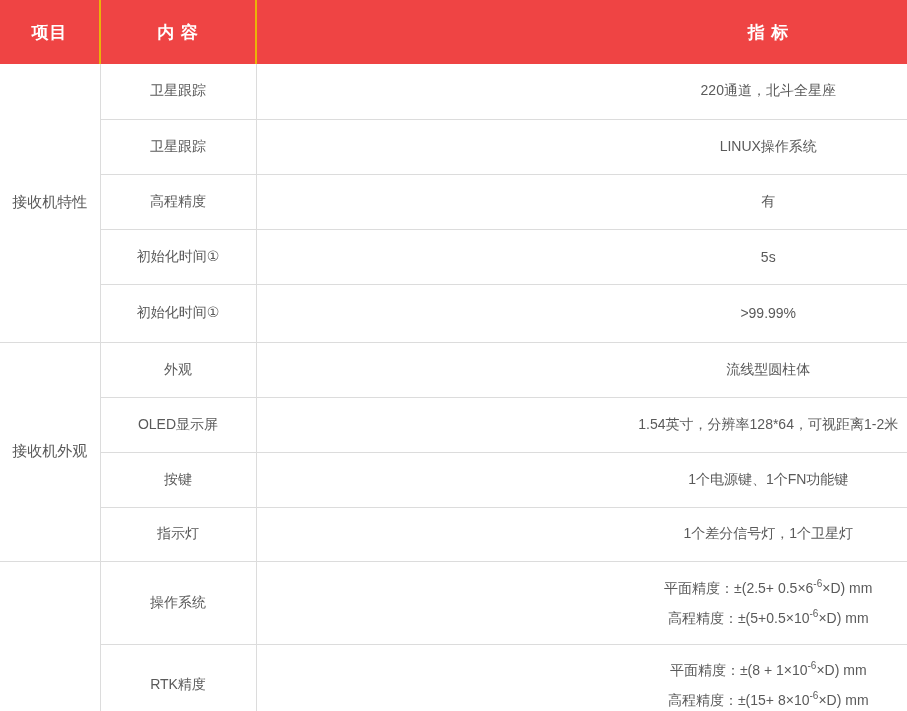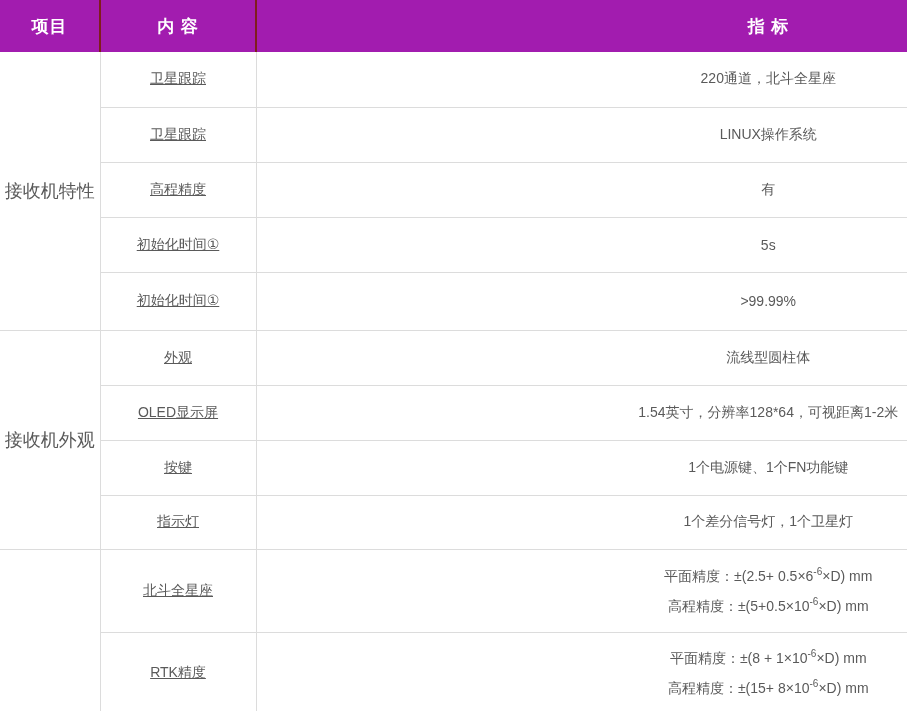--- a/index.html
+++ b/index.html
@@ -15,45 +15,45 @@
   table.spec-table {
     width: 1280px;
     border-collapse: collapse;
     table-layout: fixed;
   }
   col.c-item   { width: 100px; }
   col.c-content{ width: 156px; }
   col.c-spec   { width: 1024px; }
 
   thead th {
-    height: 52px;
-    background: #a21caf;
+    height: 64px;
+    background: #ef4444;
     color: #ffffff;
     font-size: 17px;
     font-weight: bold;
     text-align: center;
     vertical-align: middle;
     letter-spacing: 1px;
   }
-  thead th.sep { border-left: 2px solid #7f1d1d; }
+  thead th.sep { border-left: 2px solid #eab308; }
 
   tbody td {
     font-size: 14px;
     color: #5a5a5a;
     text-align: center;
     vertical-align: middle;
     border-bottom: 1px solid #dcdcdc;
     background: #ffffff;
   }
   td.group-cell {
-    font-size: 18px;
+    font-size: 15px;
     color: #5a5a5a;
   }
   td.group-cell.no-bottom { border-bottom: none; }
-  td.content-cell { border-left: 1px solid #dcdcdc; text-decoration: underline; }
+  td.content-cell { border-left: 1px solid #dcdcdc; }
   td.spec-cell    { border-left: 1px solid #dcdcdc; }
   tr.last-row td  { border-bottom: none; }
 
   tr.r55 { height: 55px; }
   tr.r58 { height: 58px; }
   tr.r54 { height: 54px; }
   tr.r83 { height: 83px; }
   tr.r82 { height: 82px; }
 
   .spec-line { line-height: 30px; white-space: nowrap; }
@@ -117,21 +117,21 @@
         <td class="content-cell">按键</td>
         <td class="spec-cell">1个电源键、1个FN功能键</td>
       </tr>
       <tr class="r54">
         <td class="content-cell">指示灯</td>
         <td class="spec-cell">1个差分信号灯，1个卫星灯</td>
       </tr>
 
       <tr class="r83">
         <td class="group-cell no-bottom" rowspan="2"></td>
-        <td class="content-cell">北斗全星座</td>
+        <td class="content-cell">操作系统</td>
         <td class="spec-cell">
           <div class="spec-line"><span>平面精度：±(2.5+ 0.5×6</span><sup>-6</sup><span>×D) mm</span></div>
           <div class="spec-line"><span>高程精度：±(5+0.5×10</span><sup>-6</sup><span>×D) mm</span></div>
         </td>
       </tr>
       <tr class="r82 last-row">
         <td class="content-cell">RTK精度</td>
         <td class="spec-cell">
           <div class="spec-line"><span>平面精度：±(8 + 1×10</span><sup>-6</sup><span>×D) mm</span></div>
           <div class="spec-line"><span>高程精度：±(15+ 8×10</span><sup>-6</sup><span>×D) mm</span></div>

